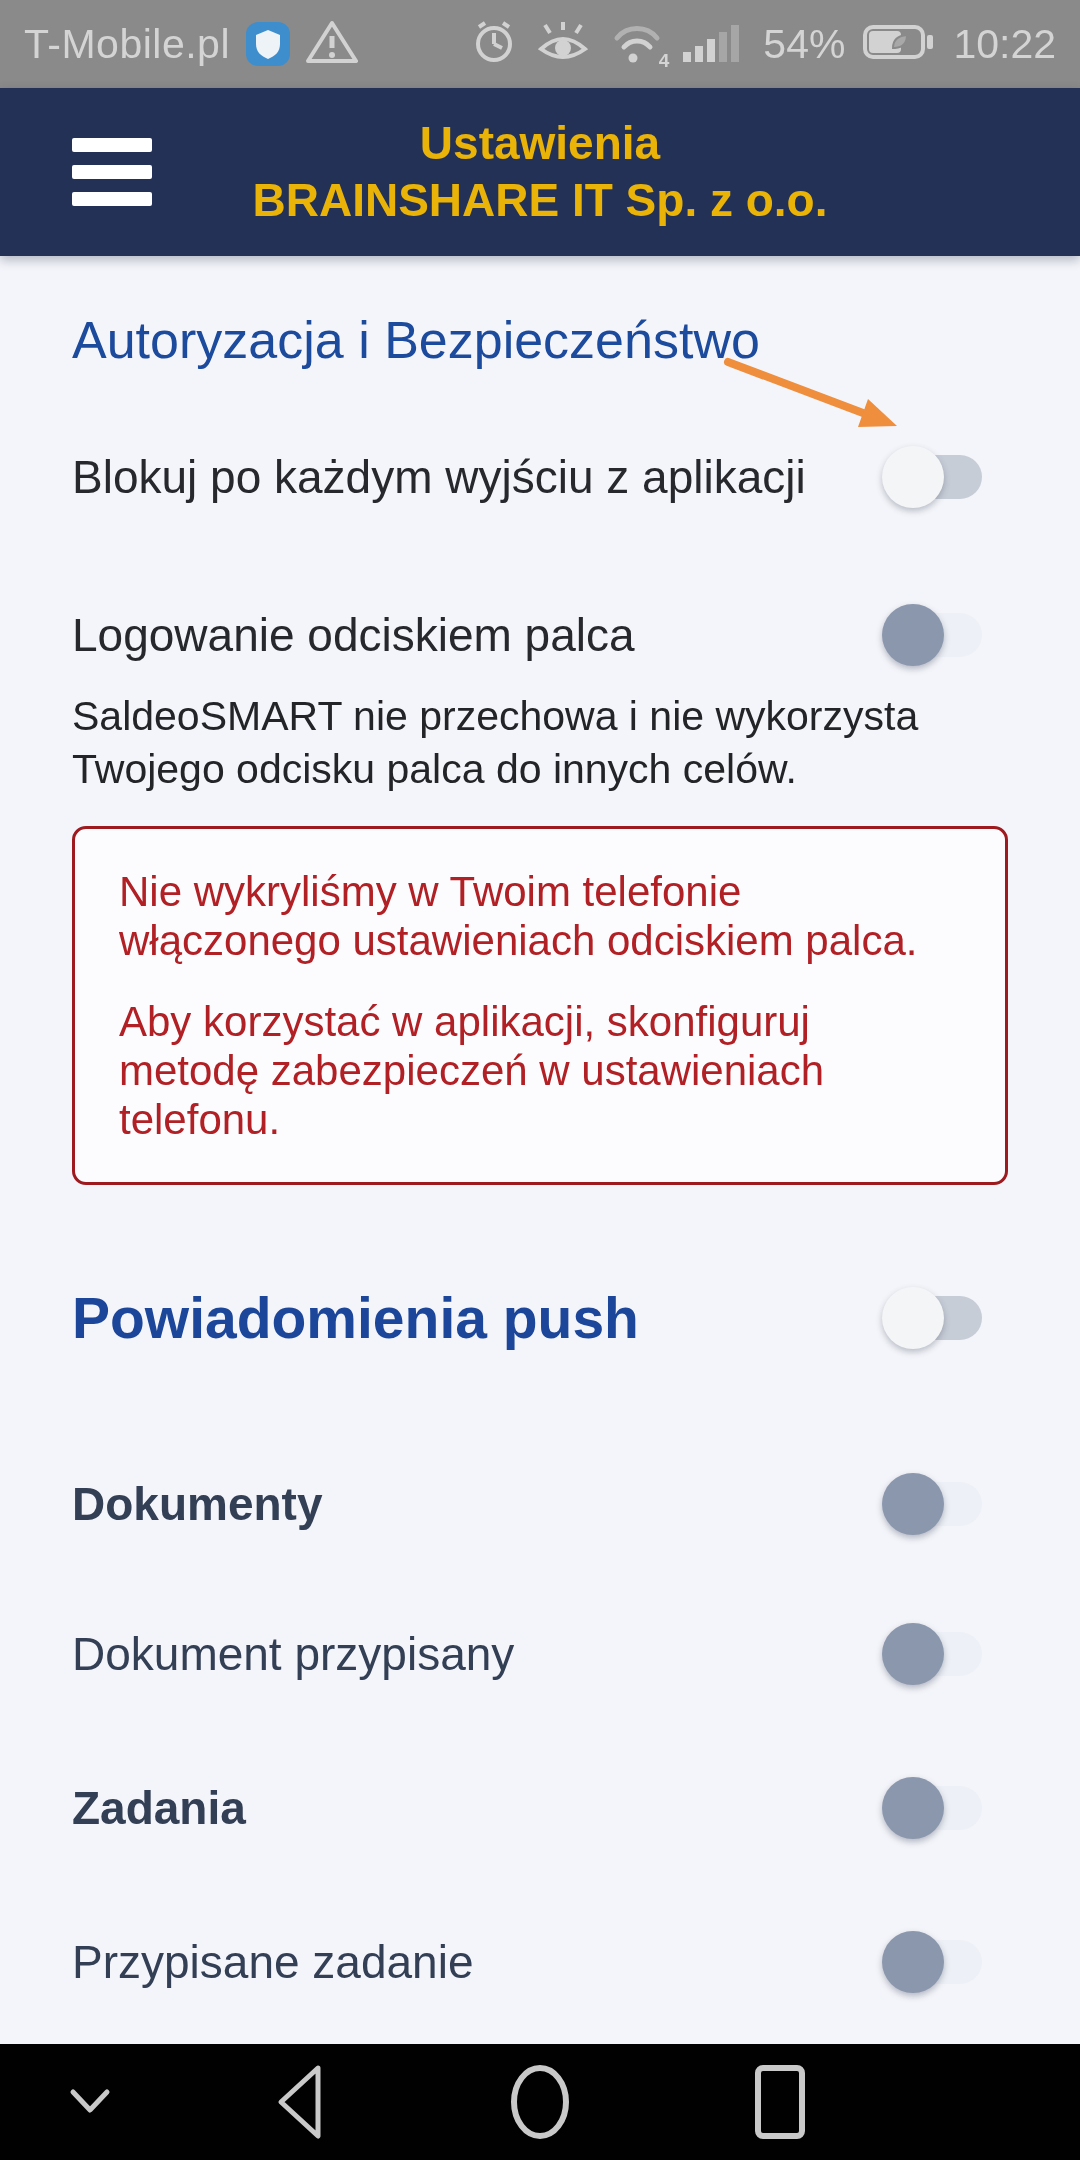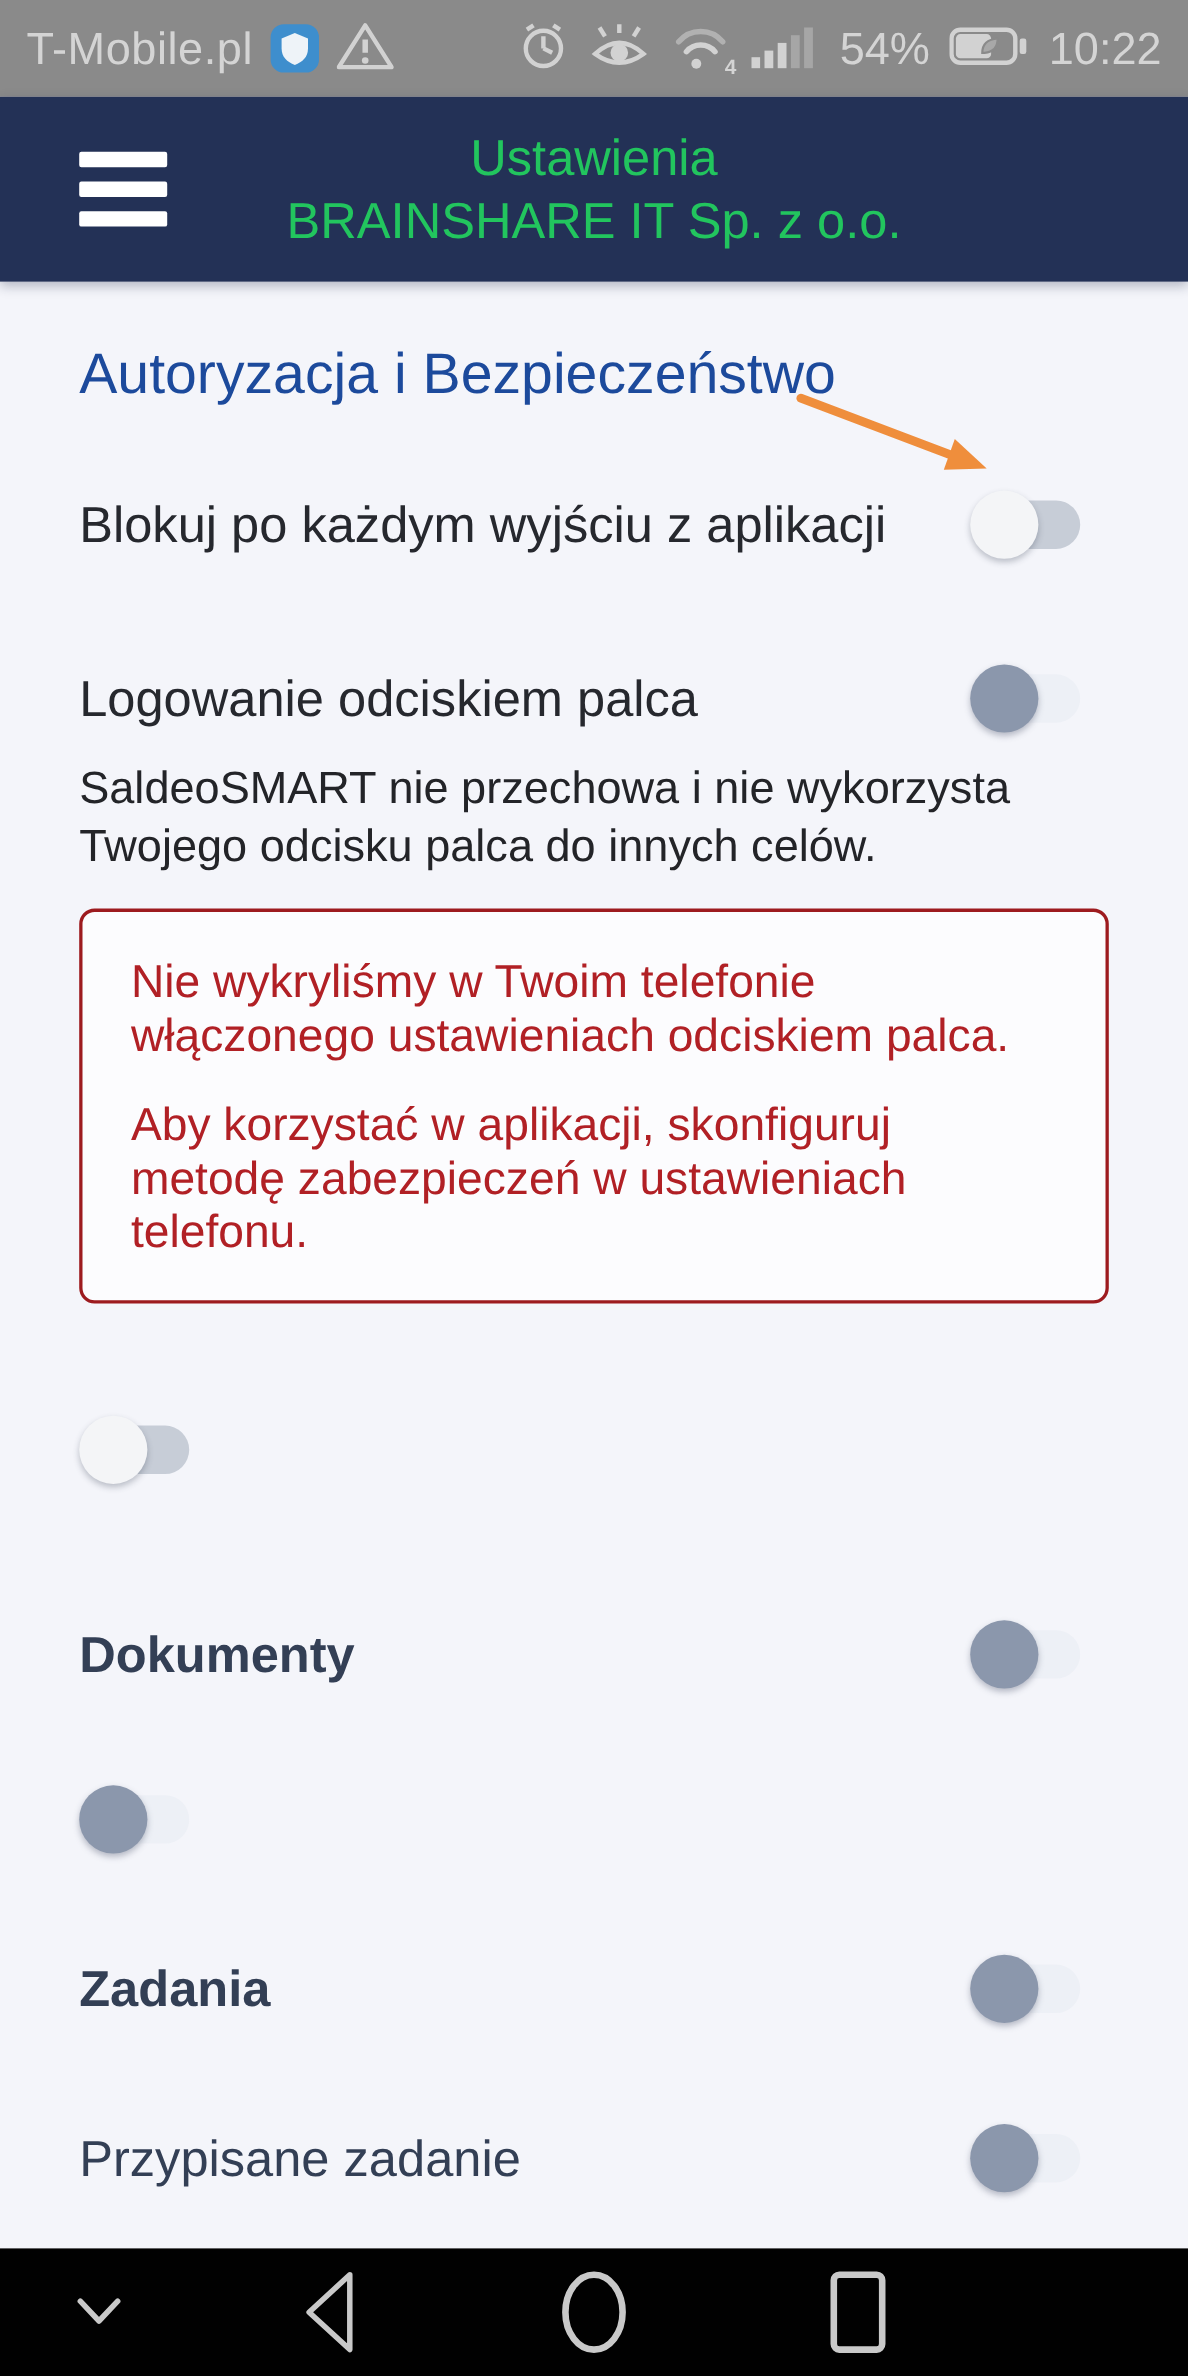--- a/index.html
+++ b/index.html
@@ -29,21 +29,21 @@
   .app-bar {
     position:relative; height:168px; background:#233156;
     display:flex; align-items:center; justify-content:center;
     box-shadow:0 4px 10px rgba(30,40,70,0.30);
   }
   .hamburger {
     position:absolute; left:72px; top:50%; transform:translateY(-50%);
     width:80px; display:flex; flex-direction:column; gap:13px; cursor:pointer;
   }
   .hamburger span { display:block; height:14px; background:#ffffff; border-radius:2px; }
-  .app-title { text-align:center; color:#22c55e; font-size:46px; line-height:57px; font-weight:400; }
+  .app-title { text-align:center; color:#eab308; font-size:46px; line-height:57px; font-weight:700; }
 
   
   .content { position:relative; padding:0 72px; box-sizing:border-box; }
   .section-header { margin-top:54px; font-size:52px; color:#1c4a9c; }
   .row {
     display:flex; align-items:center; justify-content:space-between;
     min-height:66px; padding-right:26px;
   }
   .row-label { font-size:46px; color:#26282e; }
   .slate { color:#333f55; }
@@ -193,35 +193,37 @@
     </div>
 
     <div class="note">SaldeoSMART nie przechowa i nie wykorzysta Twojego odcisku palca do innych celów.</div>
 
     <div class="warning-box">
       <p>Nie wykryliśmy w Twoim telefonie włączonego ustawieniach odciskiem palca.</p>
       <p>Aby korzystać w aplikacji, skonfiguruj metodę zabezpieczeń w ustawieniach telefonu.</p>
     </div>
 
     <div class="row m-push">
+      <span class="push-title">Powiadomienia push</span>
       <span class="toggle toggle--off">
         <span class="track"></span>
           <span class="thumb"></span>
       </span>
     </div>
 
     <div class="row m-dok">
       <span class="row-label slate bold">Dokumenty</span>
       <span class="toggle toggle--slate">
         <span class="track"></span>
           <span class="thumb"></span>
       </span>
     </div>
 
     <div class="row m-dokp">
+      <span class="row-label slate">Dokument przypisany</span>
       <span class="toggle toggle--slate">
         <span class="track"></span>
           <span class="thumb"></span>
       </span>
     </div>
 
     <div class="row m-zad">
       <span class="row-label slate bold">Zadania</span>
       <span class="toggle toggle--slate">
         <span class="track"></span>

